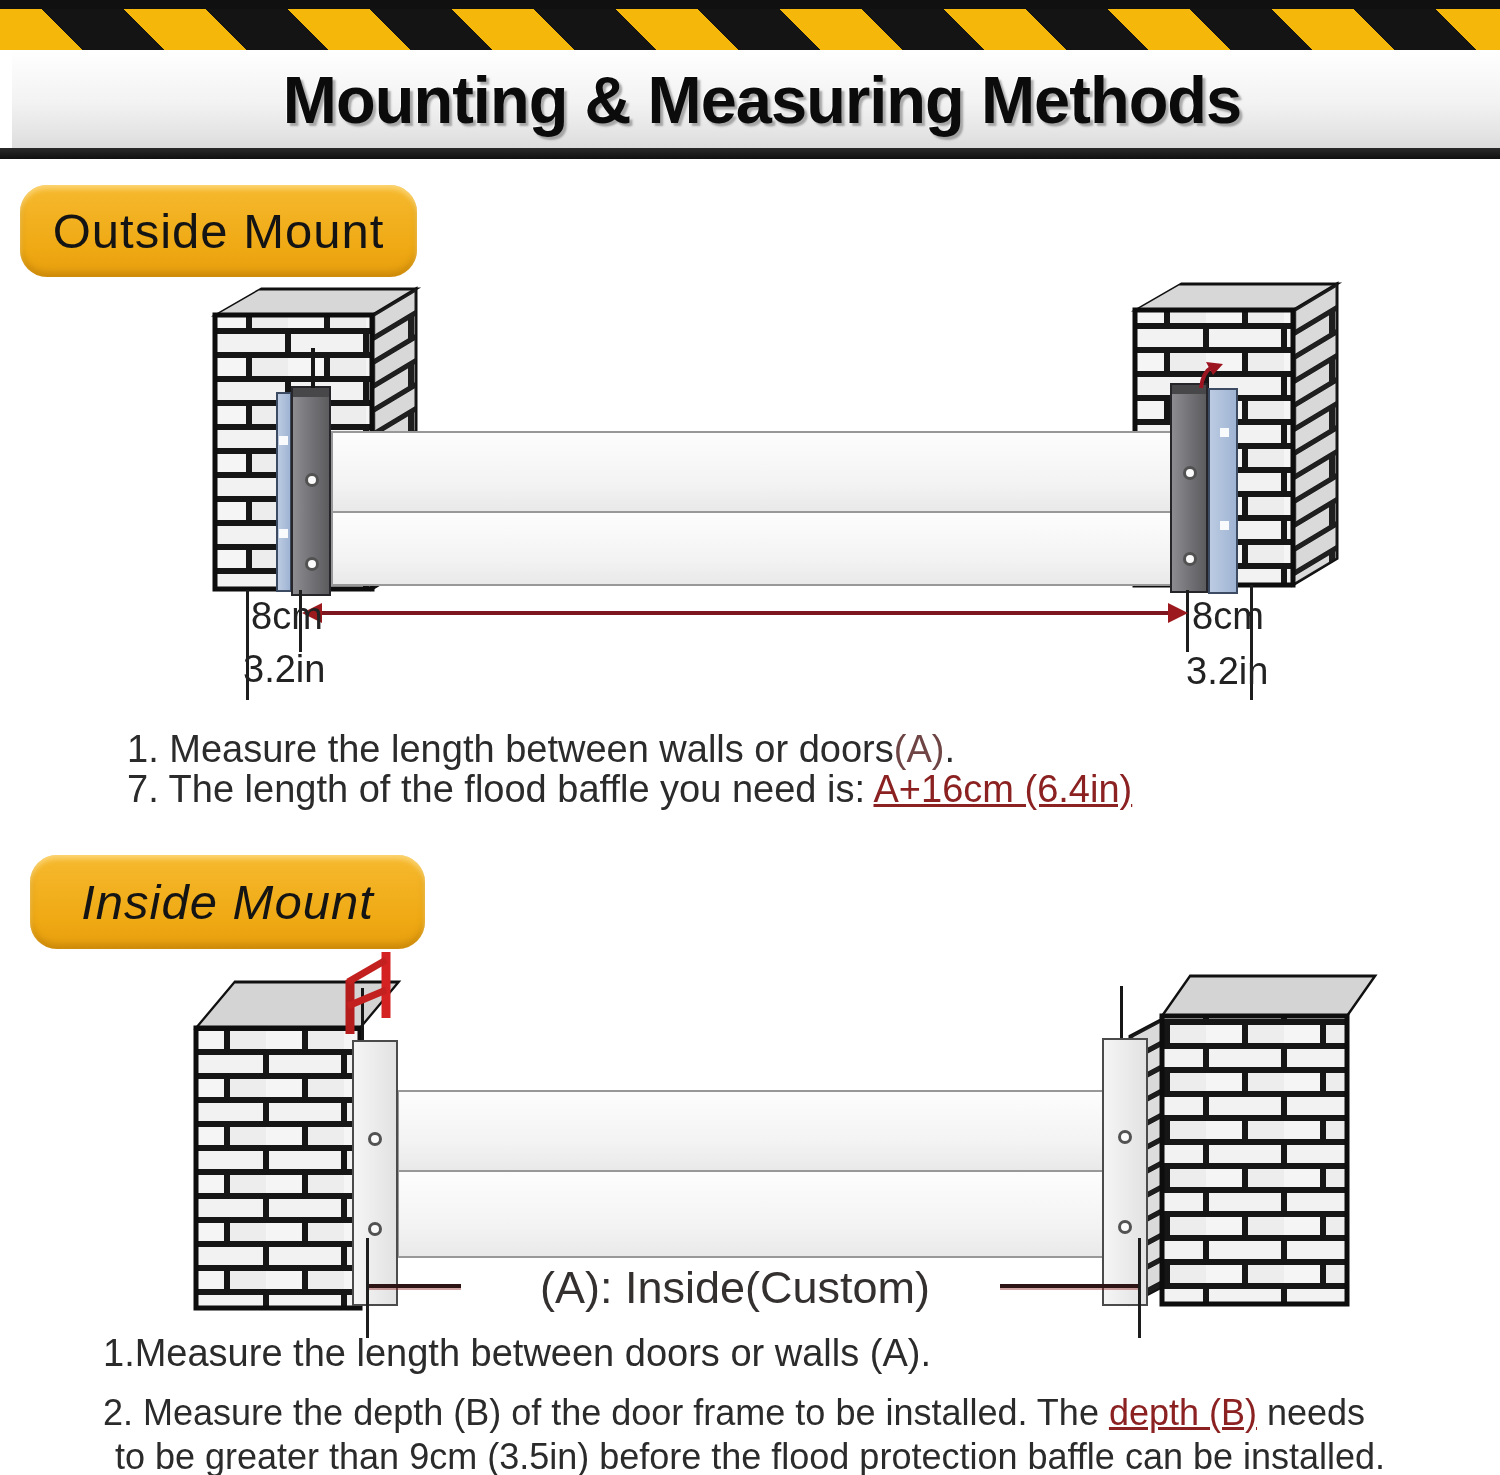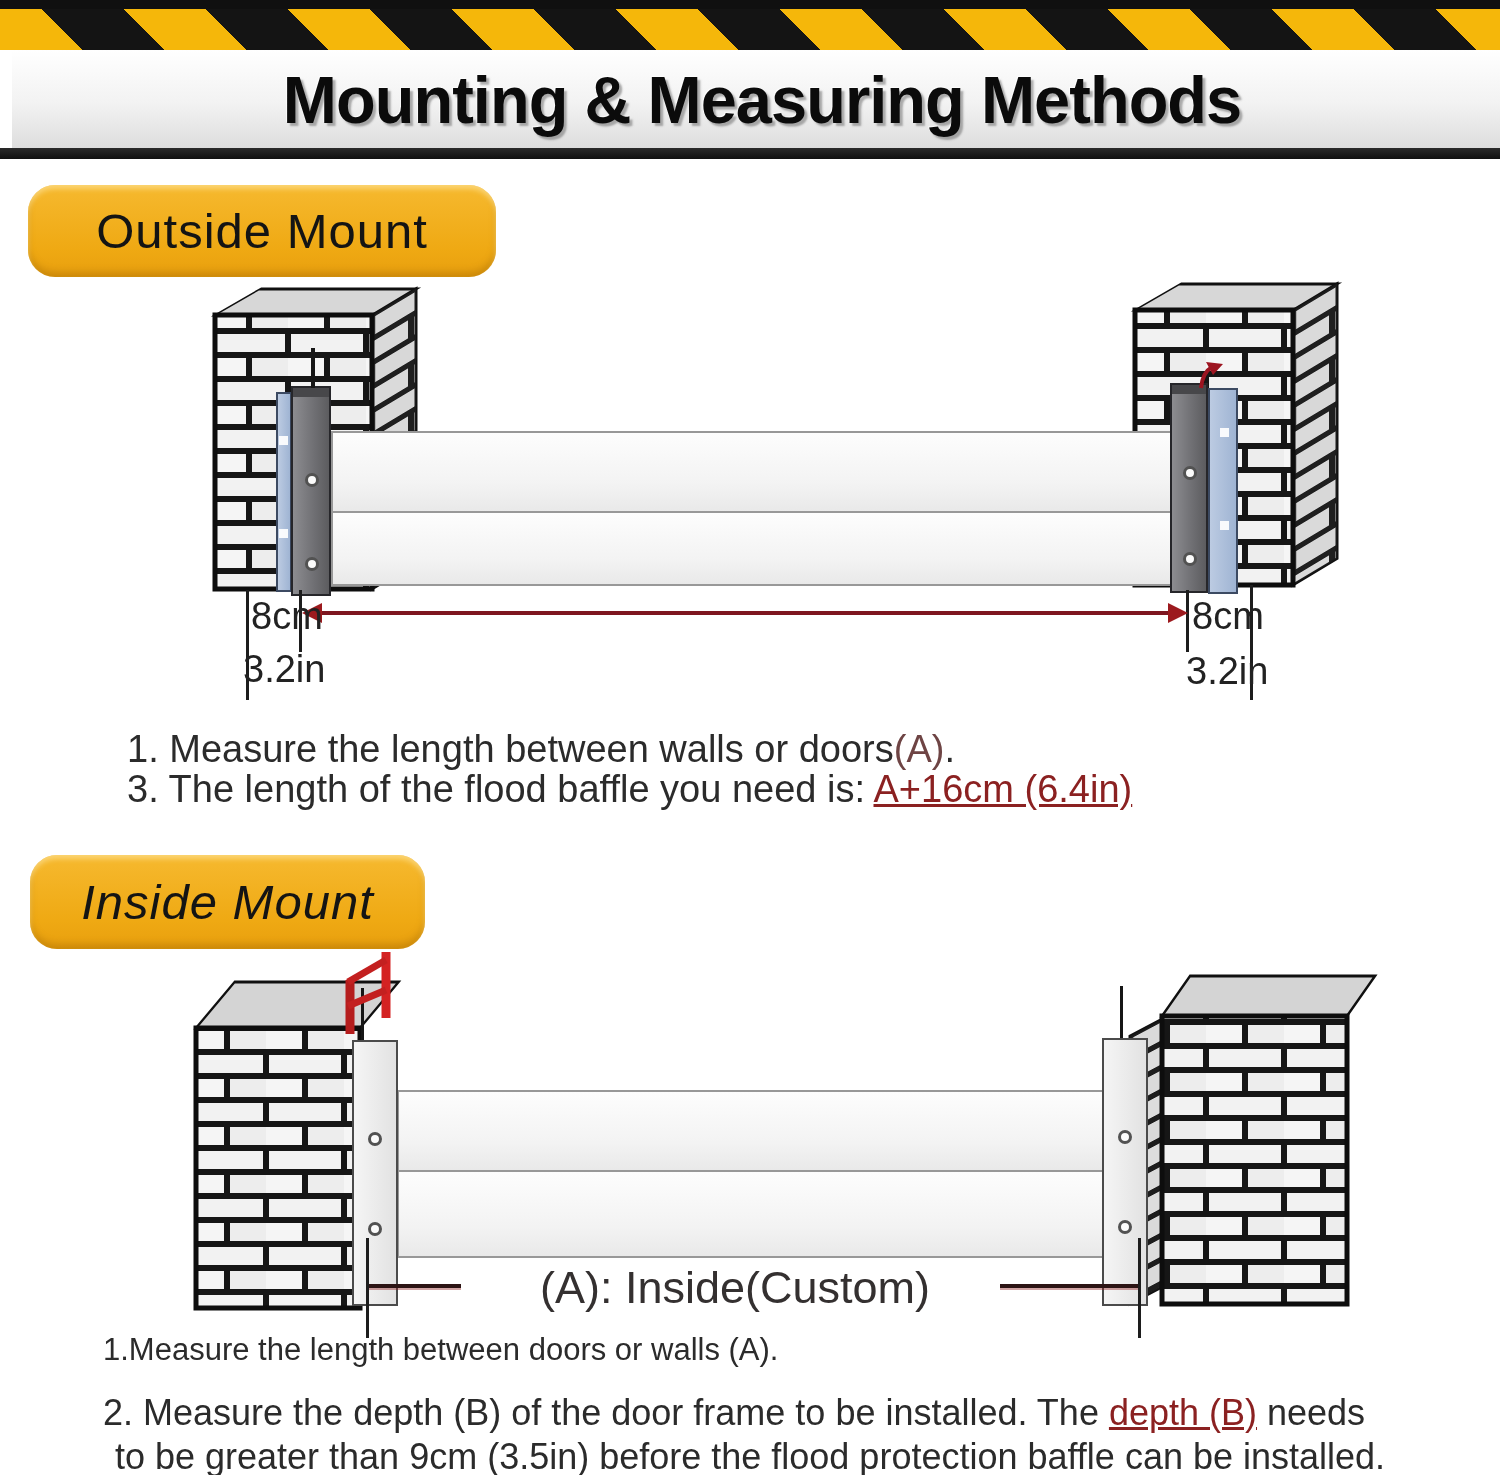--- a/index.html
+++ b/index.html
@@ -71,21 +71,21 @@
     </defs>
   </svg>
 
   <div class="top-border"></div>
   <div class="hazard"></div>
   <div class="title-band">
     <div class="title">Mounting &amp; Measuring Methods</div>
   </div>
   <div class="title-underline"></div>
 
-  <div class="badge" style="left:28px;top:185px;width:468px;height:92px;">
+  <div class="badge" style="left:20px;top:185px;width:397px;height:92px;">
     <span>Outside Mount</span>
   </div>
 
   <svg class="abs" style="left:210px;top:283px;" width="215" height="312" viewBox="0 0 215 312">
     <g transform="translate(5,32) skewX(-60)">
       <rect x="0" y="-26" width="157" height="26" fill="#d7d7d7" stroke="#101010" stroke-width="3"></rect>
     </g>
     <g transform="translate(162,32) skewY(-31)">
       <rect x="0" y="0" width="44" height="274" fill="url(#brickP)" stroke="#101010" stroke-width="3"></rect>
       <rect x="0" y="0" width="44" height="274" fill="rgba(80,80,80,0.16)"></rect>
@@ -141,21 +141,21 @@
   </svg>
   <div class="dim-text" style="left:251px;top:595px;">8cm</div>
   <div class="dim-text" style="left:243px;top:648px;">3.2in</div>
   <div class="dim-text" style="left:1192px;top:595px;">8cm</div>
   <div class="dim-text" style="left:1186px;top:650px;">3.2in</div>
 
   <div class="note" style="left:127px;top:728px;">
     <span>1. Measure the length between walls or doors</span><span class="hl-soft">(A)</span><span>.</span>
   </div>
   <div class="note" style="left:127px;top:768px;">
-    <span>3. The length of the flood baffle you need is: </span><span class="hl">A+16cm (6.4in)</span>
+    <span>7. The length of the flood baffle you need is: </span><span class="hl">A+16cm (6.4in)</span>
   </div>
 
   <div class="badge" style="left:30px;top:855px;width:395px;height:94px;font-style:italic;">
     <span>Inside Mount</span>
   </div>
 
   <svg class="abs" style="left:188px;top:956px;" width="215" height="356" viewBox="0 0 215 356">
     <g transform="translate(8,72) skewX(-40)">
       <rect x="0" y="-46" width="164" height="46" fill="#d4d4d4" stroke="#101010" stroke-width="3"></rect>
     </g>
@@ -192,19 +192,19 @@
     <line x1="10" y1="58" x2="48" y2="42" stroke="#c32020" stroke-width="7"></line>
   </svg>
 
 
   <div class="tick" style="left:366px;top:1238px;height:100px;"></div>
   <div class="tick" style="left:1138px;top:1238px;height:100px;"></div>
   <div class="stub" style="left:369px;top:1284px;width:92px;"></div>
   <div class="stub" style="left:1000px;top:1284px;width:138px;"></div>
   <div class="inside-span" style="left:460px;top:1262px;width:550px;">(A): Inside(Custom)</div>
 
-  <div class="note-sm" style="left:103px;top:1332px;font-size:31px;">1.Measure the length between doors or walls (A).</div>
+  <div class="note-sm" style="left:103px;top:1332px;font-size:38px;">1.Measure the length between doors or walls (A).</div>
   <div class="note-sm" style="left:103px;top:1392px;">
     <span>2. Measure the depth (B) of the door frame to be installed. The </span><span class="hl">depth (B)</span><span> needs</span>
   </div>
   <div class="note-sm" style="left:0;top:1436px;width:1500px;text-align:center;">to be greater than 9cm (3.5in) before the flood protection baffle can be installed.</div>
 
 </div>
 
 </body></html>

